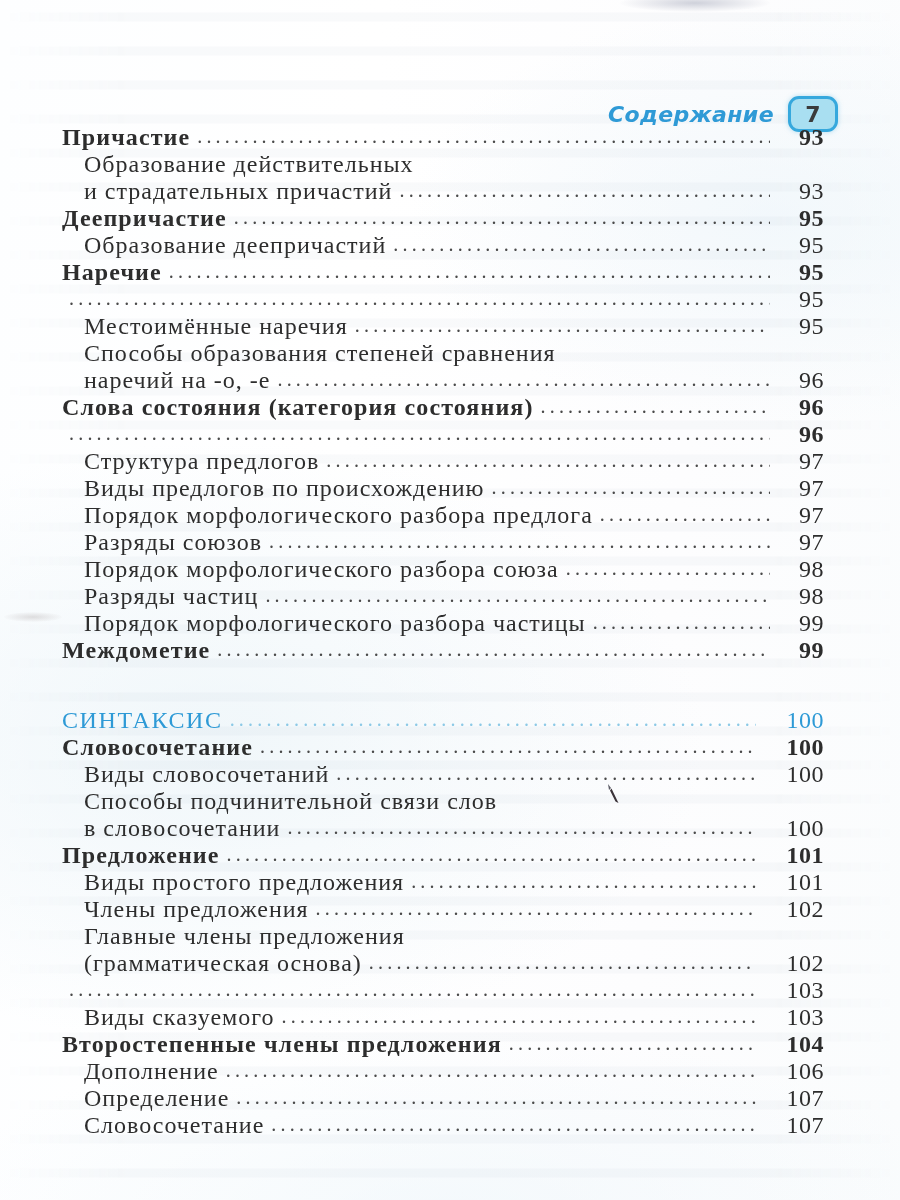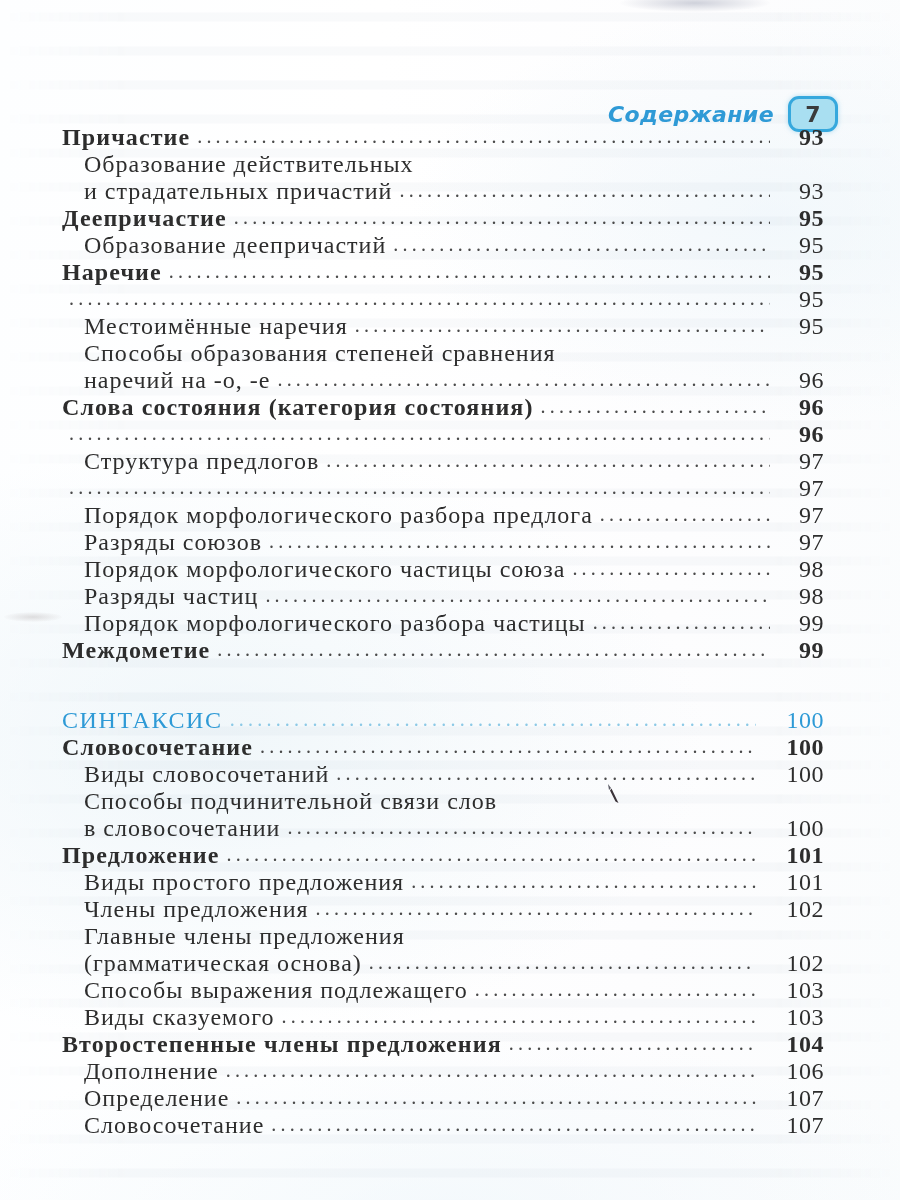--- a/index.html
+++ b/index.html
@@ -247,35 +247,36 @@
       <div class="row bold">
         <span class="leader"></span>
         <span class="page">96</span>
       </div>
       <div class="row sub">
         <span class="label">Структура предлогов</span>
         <span class="leader"></span>
         <span class="page">97</span>
       </div>
       <div class="row sub">
+        <span class="label">Виды предлогов по происхождению</span>
         <span class="leader"></span>
         <span class="page">97</span>
       </div>
       <div class="row sub">
         <span class="label">Порядок морфологического разбора предлога</span>
         <span class="leader"></span>
         <span class="page">97</span>
       </div>
       <div class="row sub">
         <span class="label">Разряды союзов</span>
         <span class="leader"></span>
         <span class="page">97</span>
       </div>
       <div class="row sub">
-        <span class="label">Порядок морфологического частицы союза</span>
+        <span class="label">Порядок морфологического разбора союза</span>
         <span class="leader"></span>
         <span class="page">98</span>
       </div>
       <div class="row sub">
         <span class="label">Разряды частиц</span>
         <span class="leader"></span>
         <span class="page">98</span>
       </div>
       <div class="row sub">
         <span class="label">Порядок морфологического разбора частицы</span>
@@ -332,21 +333,20 @@
         <span class="label">Главные члены предложения</span>
         <span class="leader"></span>
         <span class="page"></span>
       </div>
       <div class="row sub">
         <span class="label">(грамматическая основа)</span>
         <span class="leader"></span>
         <span class="page wide">102</span>
       </div>
       <div class="row sub">
-        <span class="label">Способы выражения подлежащего</span>
         <span class="leader"></span>
         <span class="page wide">103</span>
       </div>
       <div class="row sub">
         <span class="label">Виды сказуемого</span>
         <span class="leader"></span>
         <span class="page wide">103</span>
       </div>
       <div class="row bold">
         <span class="label">Второстепенные члены предложения</span>

